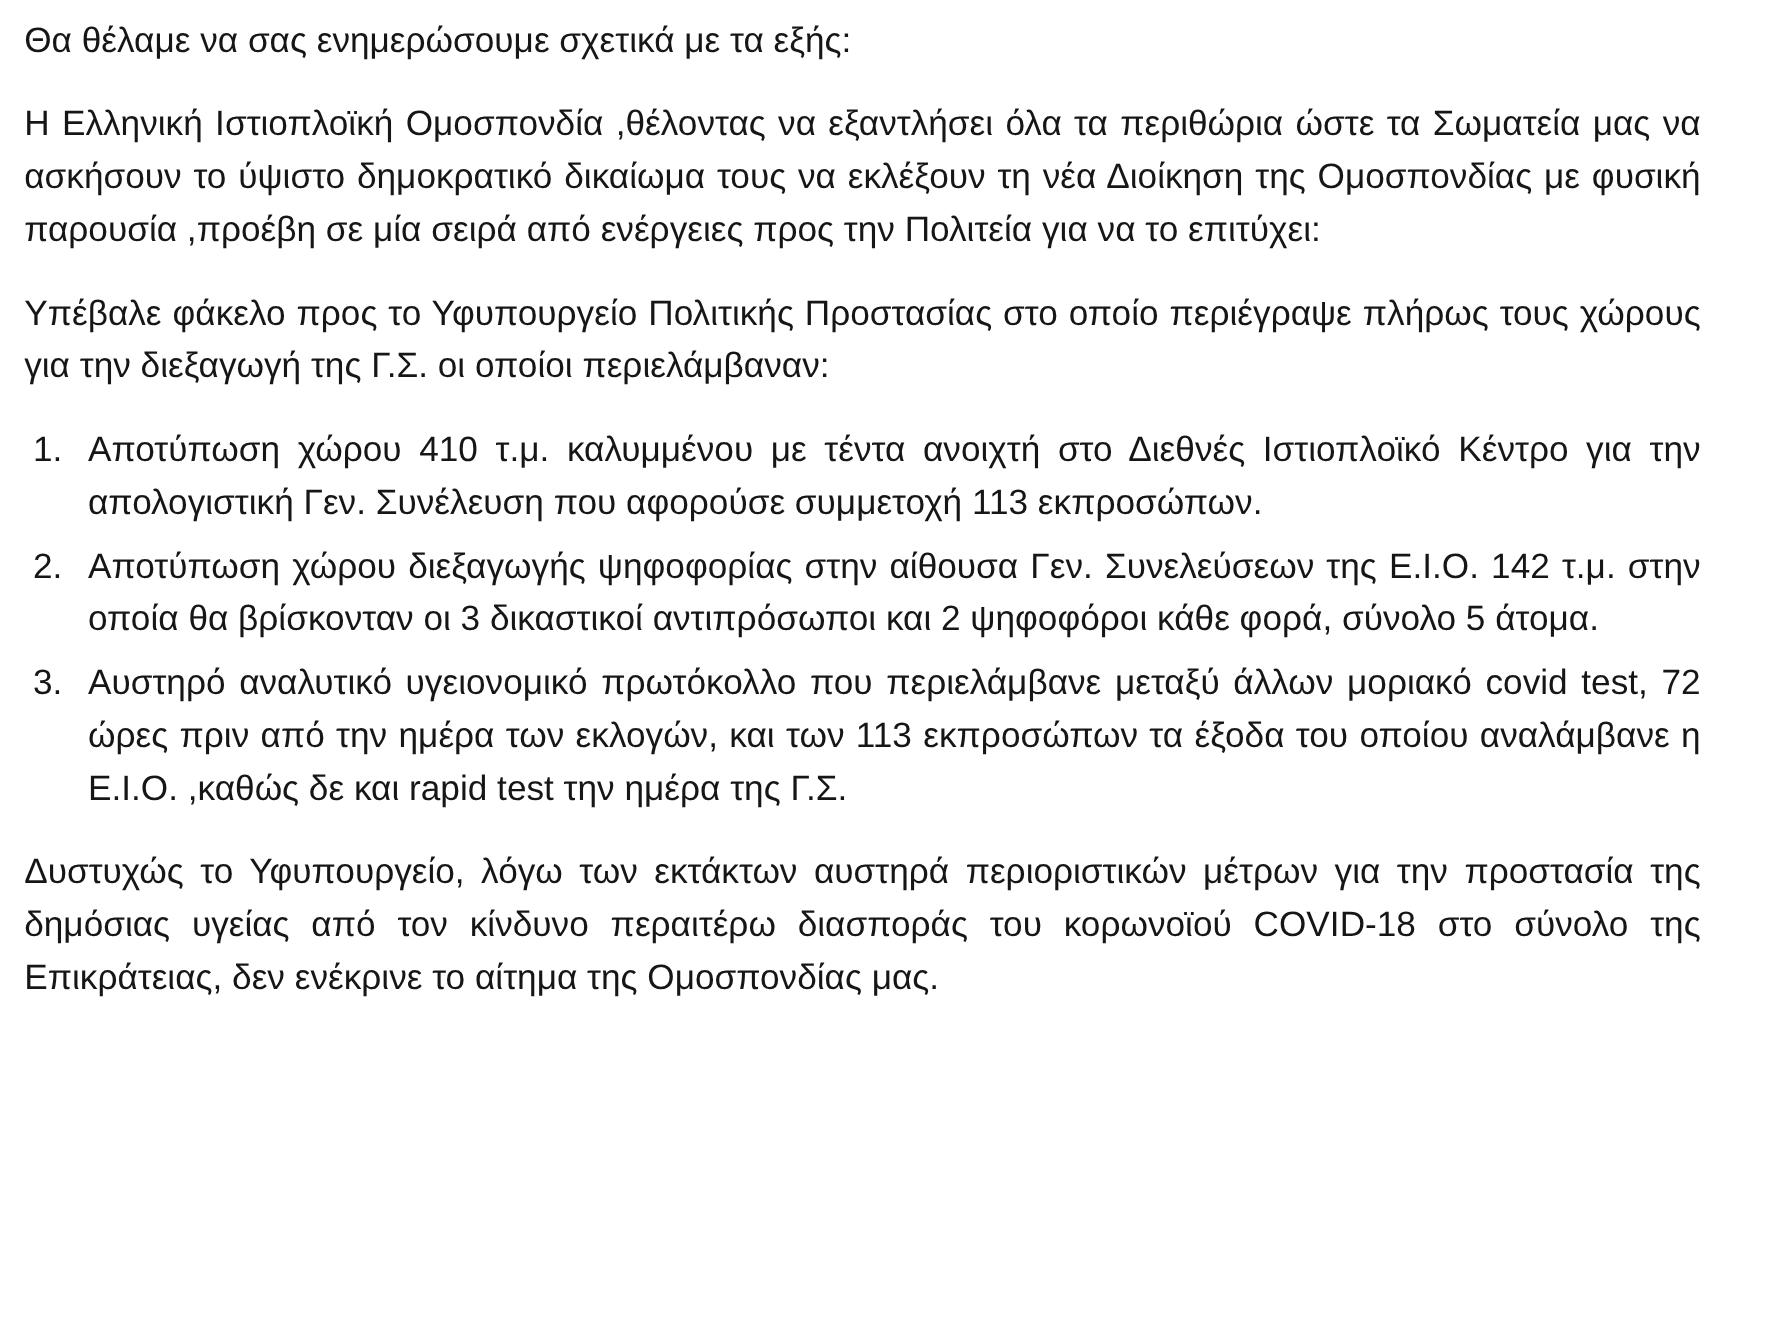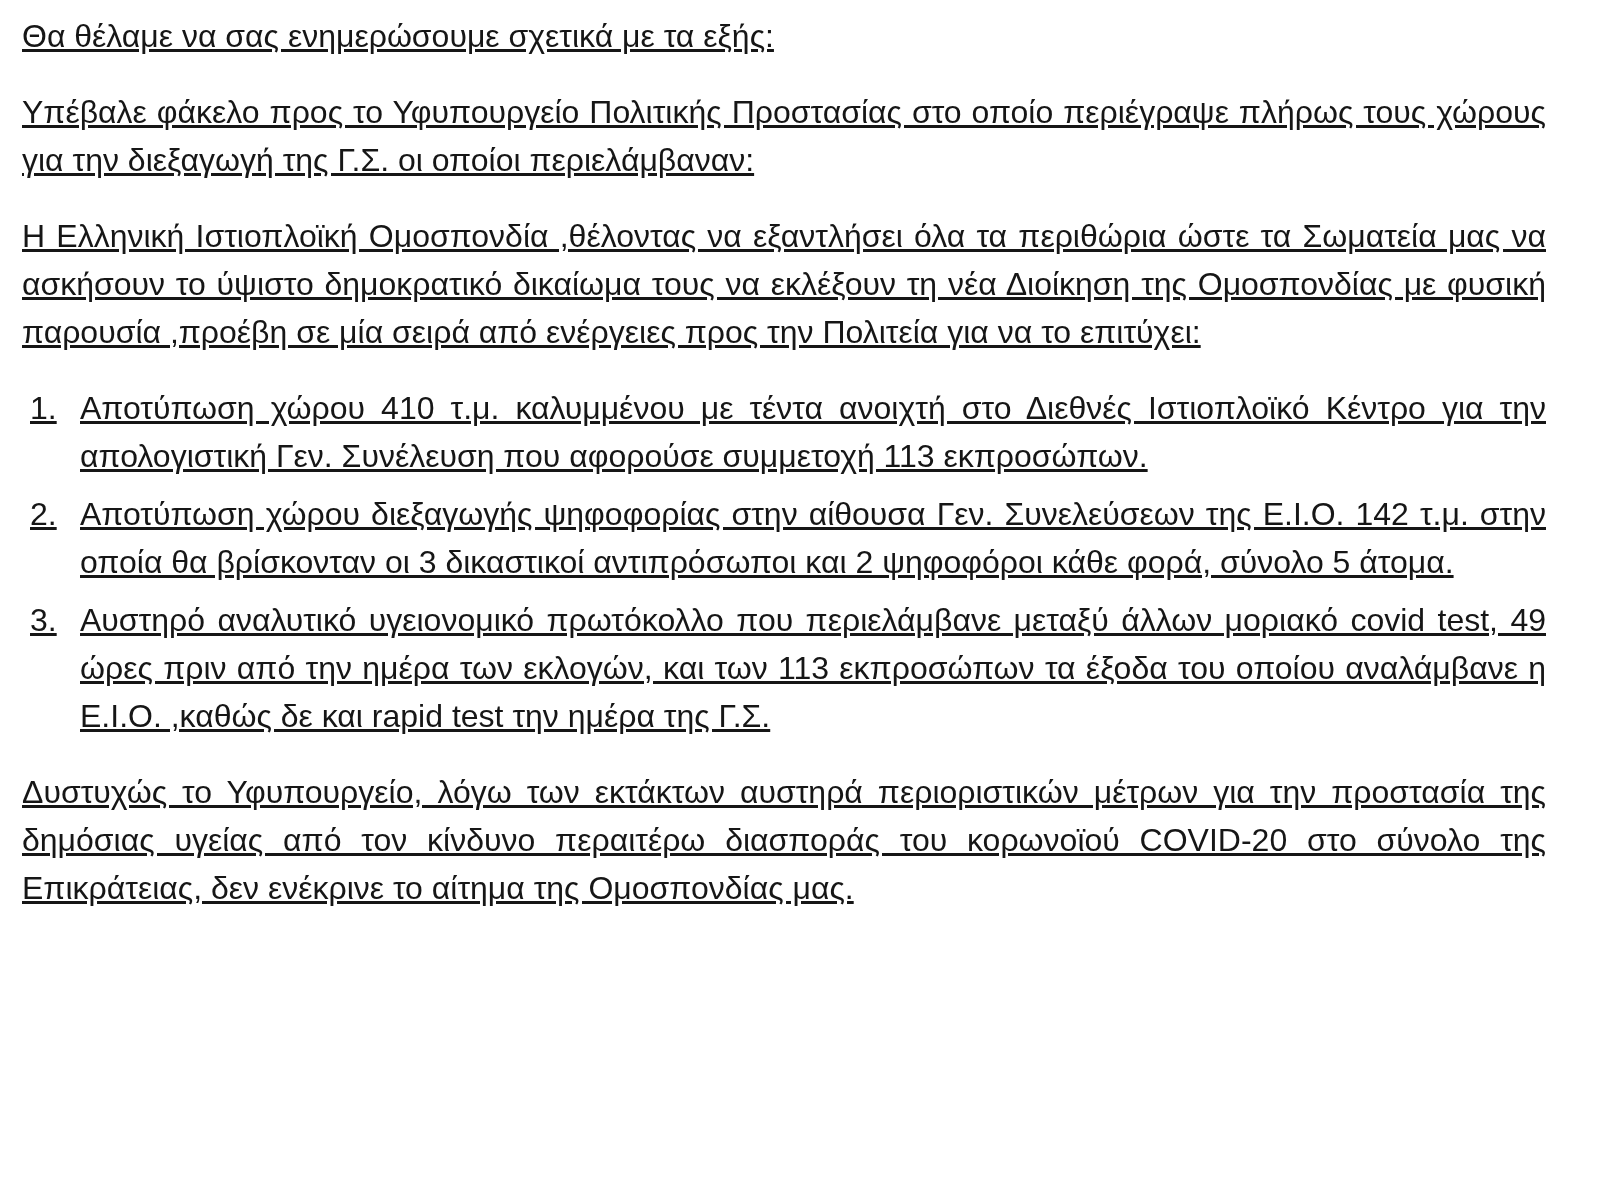--- a/index.html
+++ b/index.html
@@ -11,21 +11,20 @@
     box-sizing: border-box;
     width: 1612px;
     height: 1204px;
     background: #ffffff;
     padding: 12px 66px 0 22px;
     font-family: "Liberation Sans", "DejaVu Sans", sans-serif;
     font-size: 32px;
     line-height: 48px;
     color: #161616;
     overflow: hidden;
-    text-decoration: underline;
   }
   .para {
     margin: 0 0 28px 0;
     text-align: justify;
     text-justify: inter-word;
     hyphens: none;
   }
   .num-list {
     margin: 0 0 28px 0;
     padding: 0;
@@ -51,35 +50,35 @@
     hyphens: none;
   }
 </style>
 </head>
 <body>
 
 <div class="page">
 
   <p class="para">Θα θέλαμε να σας ενημερώσουμε σχετικά με τα εξής:</p>
 
+  <p class="para">Η Ελληνική Ιστιοπλοϊκή Ομοσπονδία ,θέλοντας να εξαντλήσει όλα τα περιθώρια ώστε τα Σωματεία μας να ασκήσουν το ύψιστο δημοκρατικό δικαίωμα τους να εκλέξουν τη νέα Διοίκηση της Ομοσπονδίας με φυσική παρουσία ,προέβη σε μία σειρά από ενέργειες προς την Πολιτεία για να το επιτύχει:</p>
+
   <p class="para">Υπέβαλε φάκελο προς το Υφυπουργείο Πολιτικής Προστασίας στο οποίο περιέγραψε πλήρως τους χώρους για την διεξαγωγή της Γ.Σ. οι οποίοι περιελάμβαναν:</p>
-
-  <p class="para">Η Ελληνική Ιστιοπλοϊκή Ομοσπονδία ,θέλοντας να εξαντλήσει όλα τα περιθώρια ώστε τα Σωματεία μας να ασκήσουν το ύψιστο δημοκρατικό δικαίωμα τους να εκλέξουν τη νέα Διοίκηση της Ομοσπονδίας με φυσική παρουσία ,προέβη σε μία σειρά από ενέργειες προς την Πολιτεία για να το επιτύχει:</p>
 
   <ol class="num-list">
     <li class="list-item">
       <span class="num">1.</span>
       <span class="li-text">Αποτύπωση χώρου 410 τ.μ.  καλυμμένου με τέντα ανοιχτή στο Διεθνές Ιστιοπλοϊκό Κέντρο για την απολογιστική Γεν. Συνέλευση που αφορούσε συμμετοχή 113 εκπροσώπων.</span>
     </li>
     <li class="list-item">
       <span class="num">2.</span>
       <span class="li-text">Αποτύπωση χώρου διεξαγωγής ψηφοφορίας στην αίθουσα Γεν. Συνελεύσεων της Ε.Ι.Ο. 142 τ.μ. στην οποία θα βρίσκονταν οι 3 δικαστικοί αντιπρόσωποι και 2 ψηφοφόροι κάθε φορά, σύνολο 5 άτομα.</span>
     </li>
     <li class="list-item">
       <span class="num">3.</span>
-      <span class="li-text">Αυστηρό αναλυτικό υγειονομικό πρωτόκολλο που περιελάμβανε μεταξύ άλλων μοριακό covid test, 49 ώρες πριν από την ημέρα των εκλογών, και των 113 εκπροσώπων τα έξοδα του οποίου αναλάμβανε η Ε.Ι.Ο. ,καθώς δε και rapid test την ημέρα της Γ.Σ.</span>
+      <span class="li-text">Αυστηρό αναλυτικό υγειονομικό πρωτόκολλο που περιελάμβανε μεταξύ άλλων μοριακό covid test, 72 ώρες πριν από την ημέρα των εκλογών, και των 113 εκπροσώπων τα έξοδα του οποίου αναλάμβανε η Ε.Ι.Ο. ,καθώς δε και rapid test την ημέρα της Γ.Σ.</span>
     </li>
   </ol>
 
-  <p class="para">Δυστυχώς το Υφυπουργείο, λόγω των εκτάκτων αυστηρά περιοριστικών μέτρων για την προστασία της δημόσιας υγείας από τον κίνδυνο περαιτέρω διασποράς του κορωνοϊού COVID-20 στο σύνολο της Επικράτειας, δεν ενέκρινε το αίτημα της Ομοσπονδίας μας.</p>
+  <p class="para">Δυστυχώς το Υφυπουργείο, λόγω των εκτάκτων αυστηρά περιοριστικών μέτρων για την προστασία της δημόσιας υγείας από τον κίνδυνο περαιτέρω διασποράς του κορωνοϊού COVID-18 στο σύνολο της Επικράτειας, δεν ενέκρινε το αίτημα της Ομοσπονδίας μας.</p>
 
 
 </div>
 
 </body></html>

